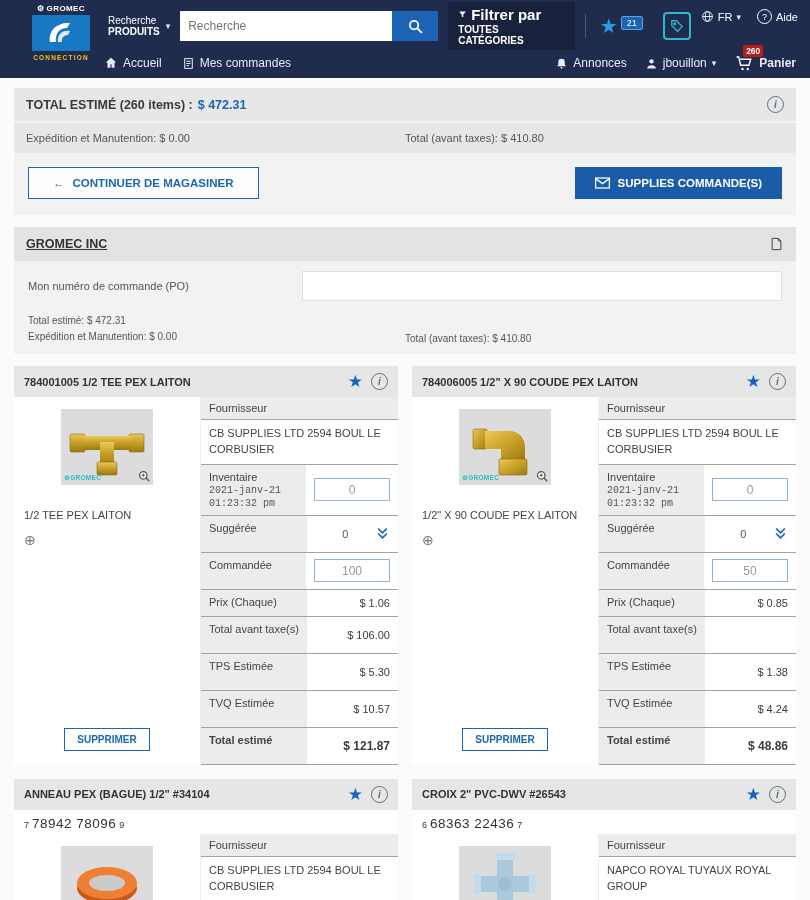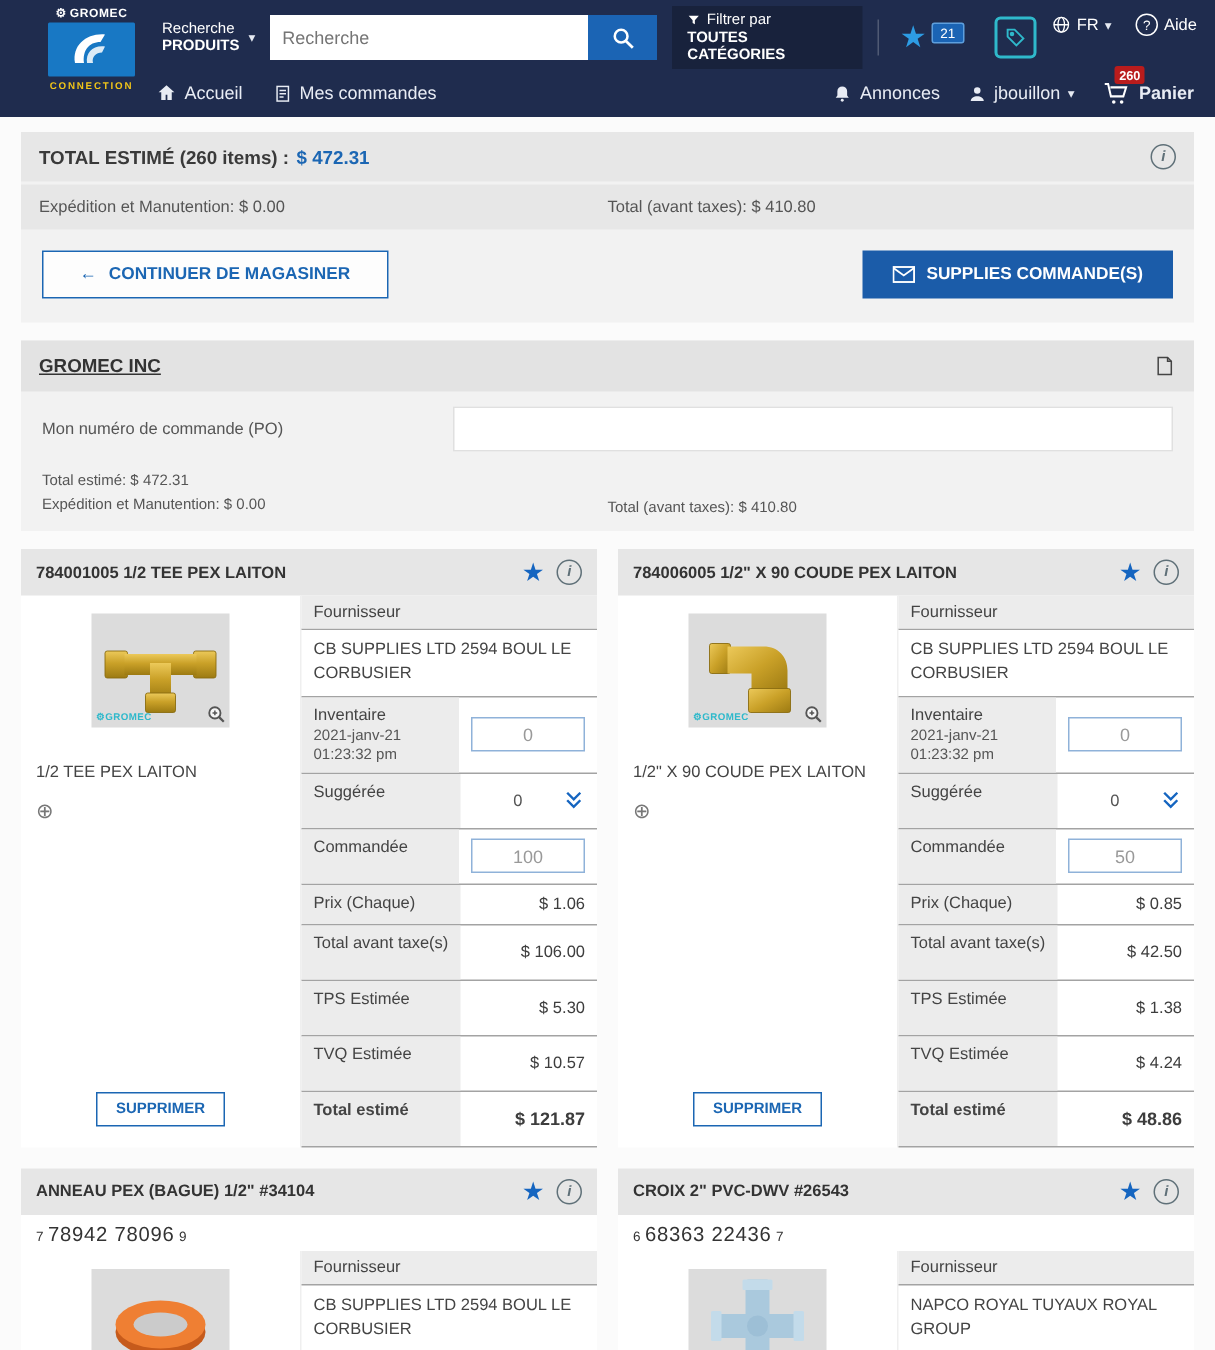--- a/index.html
+++ b/index.html
@@ -15,21 +15,21 @@
   .row1{display:flex;align-items:center;height:44px;gap:10px;padding-left:12px;}
   .row2{display:flex;align-items:center;height:32px;gap:20px;padding-left:8px;color:#e8ecf4;font-size:12px;}
   .scope{display:flex;align-items:center;gap:6px;color:#fff;cursor:pointer;}
   .scope .s1{font-size:10px;display:block;}
   .scope .s2{font-size:10px;font-weight:bold;display:block;}
   .chev{font-size:9px;color:#e6eaf2;}
   .searchbox{display:flex;height:30px;}
   .searchbox input{width:196px;border:none;padding:0 8px;font-size:12px;font-family:inherit;outline:none;background:#fff;color:#444;}
   .search-btn{width:46px;background:#1b64b4;border:none;display:flex;align-items:center;justify-content:center;cursor:pointer;}
   .filter{display:flex;flex-direction:column;justify-content:center;color:#fff;cursor:pointer;padding:4px 10px;background:rgba(0,0,0,.22);}
-  .filter .f1{display:flex;align-items:center;gap:4px;font-size:10px;}
+  .filter .f1{display:flex;align-items:center;gap:4px;font-size:15px;font-weight:bold;}
   .filter .f2{font-size:10px;font-weight:bold;margin-top:1px;}
   .fav{display:flex;align-items:flex-start;gap:3px;padding:2px 10px 2px 14px;border-left:1px solid rgba(255,255,255,.22);cursor:pointer;}
   .star-big{color:#2d9ce4;font-size:20px;line-height:20px;}
   .fav .badge{background:#1b64b4;border:1px solid #5e9fdd;color:#fff;font-size:9px;padding:1px 5px;border-radius:2px;}
   .tagbtn{width:24px;height:24px;border:2px solid #2fb9cb;border-radius:4px;display:flex;align-items:center;justify-content:center;cursor:pointer;flex:none;}
   .top-right{margin-left:auto;display:flex;gap:16px;color:#fff;font-size:11px;padding-right:4px;align-self:flex-start;margin-top:5px;}
   .top-item{display:flex;align-items:center;gap:4px;cursor:pointer;}
   .qmark{width:13px;height:13px;border:1px solid #fff;border-radius:50%;font-size:9px;display:inline-flex;align-items:center;justify-content:center;}
   .nav-item{display:flex;align-items:center;gap:5px;cursor:pointer;white-space:nowrap;}
   .nav-right{margin-left:auto;display:flex;align-items:center;gap:18px;padding-right:6px;}
@@ -71,21 +71,21 @@
   .product-image .fit{position:absolute;inset:0;margin:auto;}
   .wm{position:absolute;left:3px;bottom:3px;font-size:6.5px;font-weight:bold;color:#2fb9cb;letter-spacing:.3px;}
   .zoom{position:absolute;right:1px;bottom:1px;cursor:pointer;}
   .product-name{font-size:11px;color:#444;margin-top:24px;}
   .plus{color:#777;font-size:14px;margin-top:12px;cursor:pointer;width:14px;line-height:14px;}
   .btn-delete{align-self:center;margin-top:auto;margin-bottom:4px;background:#fff;border:1px solid #1b66b3;color:#1b66b3;font-size:10px;font-weight:bold;padding:5px 12px;cursor:pointer;font-family:inherit;}
   .card-table{flex:1;font-size:11px;border-left:1px solid #efefef;}
   .trow{display:flex;border-bottom:1px solid #a3a3a3;align-items:stretch;}
   .tlabel{background:#ececec;width:54%;box-sizing:border-box;padding:6px 8px;color:#444;}
   .tlabel>span{display:block;}
-  .tlabel .sub{font-size:10px;color:#555;margin-top:2px;}
+  .tlabel .sub{font-size:10px;color:#555;margin-top:2px;font-family:Liberation Mono, monospace;}
   .tlabel-full{background:#ececec;width:100%;padding:5px 8px;color:#444;}
   .tvalue{flex:1;display:flex;align-items:center;justify-content:flex-end;padding:5px 8px;}
   .tvalue-full{padding:6px 8px;line-height:1.45;color:#444;min-height:24px;}
   .qty-input{width:76px;height:23px;border:1px solid #8fb2d9;text-align:center;color:#999;font-size:12px;font-family:inherit;box-sizing:border-box;background:#fff;}
   .sugg{flex:1;text-align:center;color:#555;}
   .dblchev{cursor:pointer;}
   .money{color:#3d3d3d;}
   .r-inv{min-height:50px;}
   .r-mid{min-height:36px;}
   .r-price{min-height:26px;}
@@ -490,23 +490,20 @@
               <span>Prix (Chaque)</span>
             </div>
           <div class="tvalue">
               <span class="money">$ 0.85</span>
             </div>
         </div>
         <div class="trow r-tall">
           <div class="tlabel">
               <span>Total avant taxe(s)</span>
             </div>
-          <div class="tvalue">
-              <span class="money">$ 42.50</span>
-            </div>
         </div>
         <div class="trow r-mid">
           <div class="tlabel">
               <span>TPS Estimée</span>
             </div>
           <div class="tvalue">
               <span class="money">$ 1.38</span>
             </div>
         </div>
         <div class="trow r-tall">

